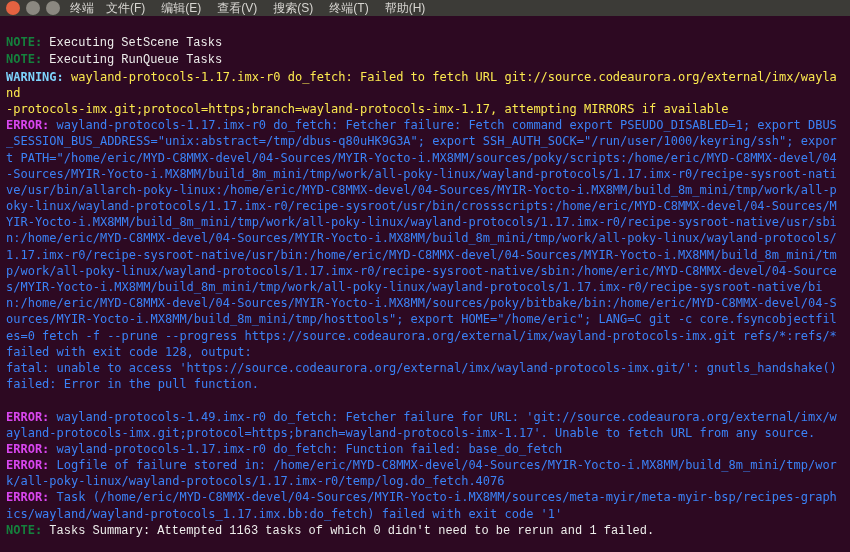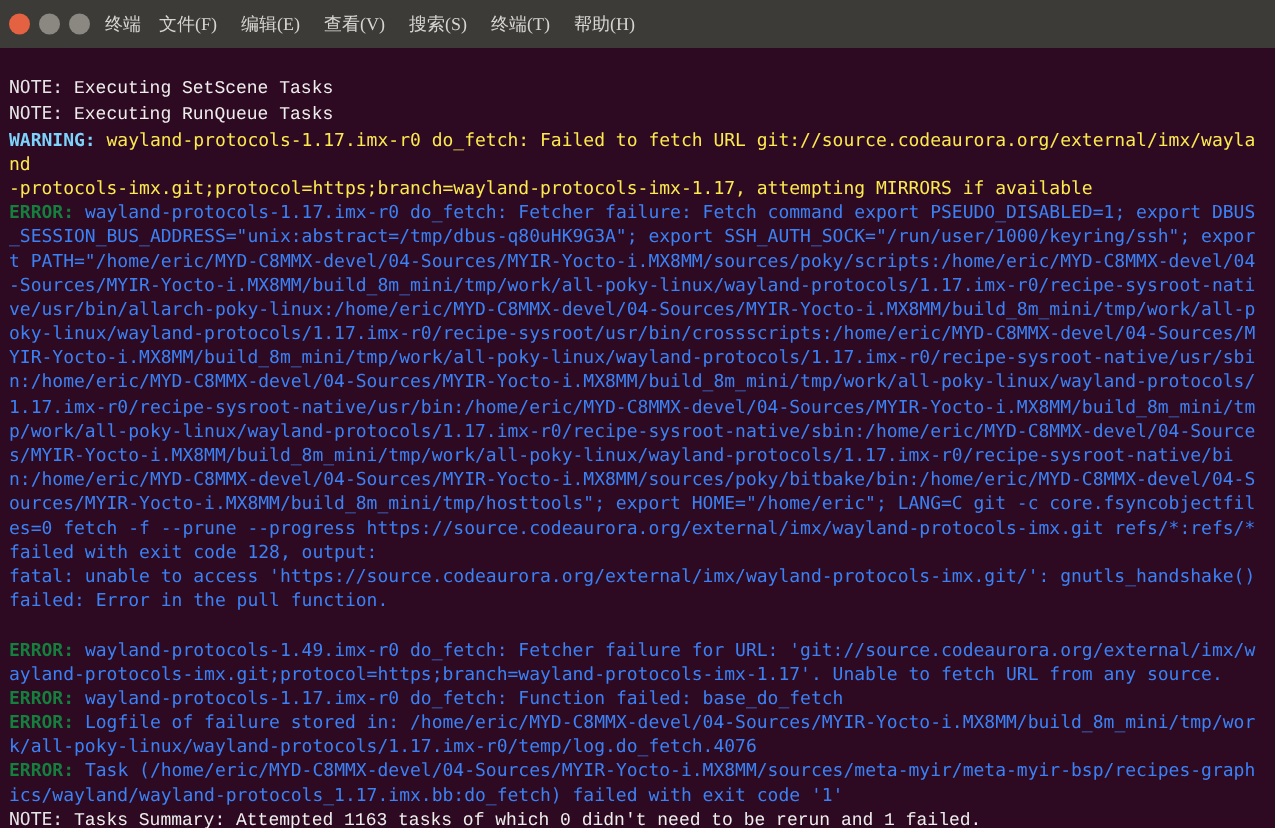--- a/index.html
+++ b/index.html
@@ -7,26 +7,26 @@
       background: #2d0922;
       font-family: "DejaVu Sans Mono", "Liberation Mono", monospace;
       font-size: 12px;
       line-height: 1.35;
       width: 850px;
       height: 552px;
       overflow: hidden;
     }
     .titlebar {
       background: #3c3b37;
-      height: 32px;
+      height: 16px;
       display: flex;
       align-items: center;
       padding: 0 6px;
       color: #d8d6d2;
-      font-family: Liberation Serif, serif;
+      font-family: Liberation Sans, sans-serif;
       font-size: 12px;
     }
     .window-controls {
       display: flex;
       gap: 6px;
       margin-right: 10px;
     }
     .wc {
       width: 14px;
       height: 14px;
@@ -45,24 +45,24 @@
     .menuitem {
       padding: 2px 6px;
       cursor: pointer;
     }
     .term {
       padding: 2px 6px;
       color: #eeeeec;
       white-space: pre-wrap;
       word-break: break-all;
     }
-    .note-label { color: #e5e5e5; font-weight: normal; }
+    .note-label { color: #15803d; font-weight: bold; }
     .warn-label { color: #7dd3fc; font-weight: bold; }
     .warn-text { color: #fce94f; }
-    .err-label { color: #15803d; font-weight: bold; }
+    .err-label { color: #d946ef; font-weight: bold; }
     .err-text { color: #3b82f6; }
     .white { color: #eeeeec; font-family: Liberation Mono, monospace; }
   </style>
 </head>
 <body>
 
 <div class="titlebar">
   <div class="window-controls">
     <span class="wc wc-close"></span>
     <span class="wc wc-min"></span>

